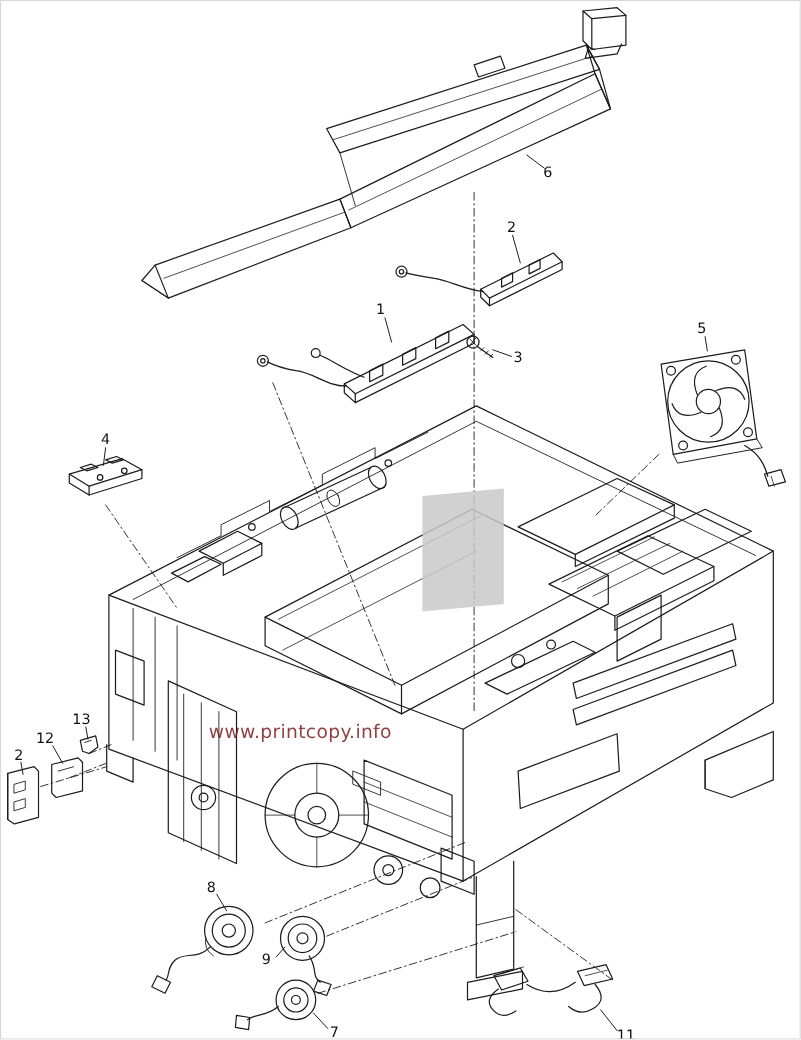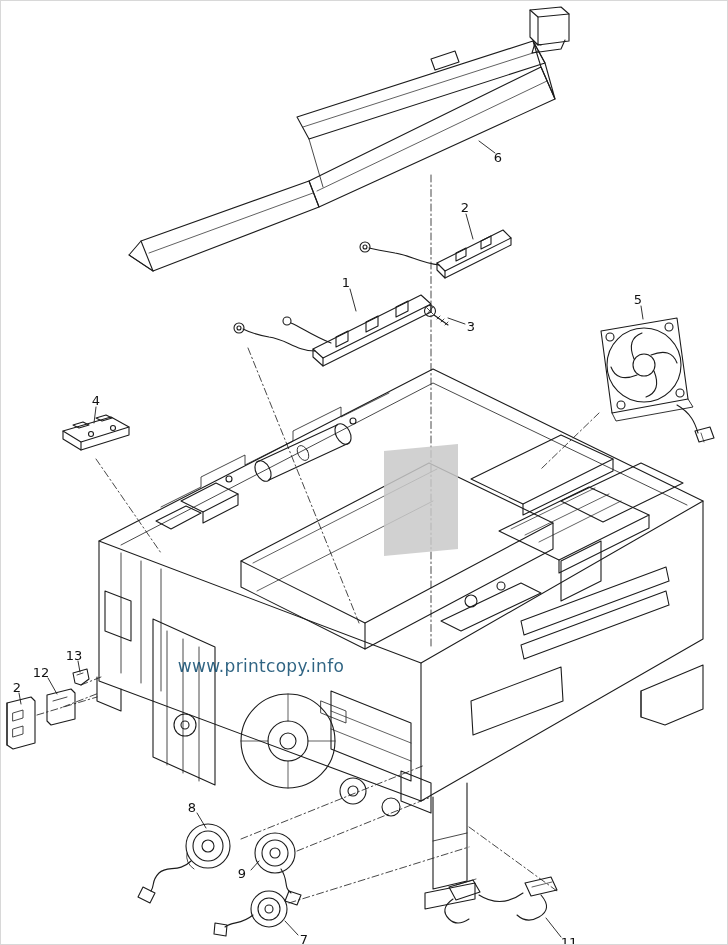--- a/index.html
+++ b/index.html
@@ -7,22 +7,22 @@
     position:relative;width:728px;height:945px;margin:0 auto;
     background:#ffffff;border:1px solid #d8d8d8;box-sizing:border-box;
     font-family:"DejaVu Sans", sans-serif;overflow:hidden;
   }
   #art{position:absolute;left:0;top:0;}
   .callout{
     position:absolute;transform:translate(-50%,-50%);
     font:13px "DejaVu Sans", sans-serif;color:#111;user-select:none;
   }
   .watermark{
-    position:absolute;left:260px;top:665px;transform:translate(-50%,-50%);
-    font:17px "DejaVu Sans", sans-serif;color:#0c4a6e;opacity:.85;
+    position:absolute;left:272px;top:665px;transform:translate(-50%,-50%);
+    font:17px "DejaVu Sans", sans-serif;color:#7f1d1d;opacity:.85;
     letter-spacing:.3px;white-space:nowrap;
   }
 </style>
 </head>
 <body>
 
 <div id="stage">
 
   <svg id="art" width="728" height="945" viewBox="0 0 728 945">
     <g stroke="#1c1c1c" stroke-width="1.1" fill="none" stroke-linejoin="round" stroke-linecap="round">

